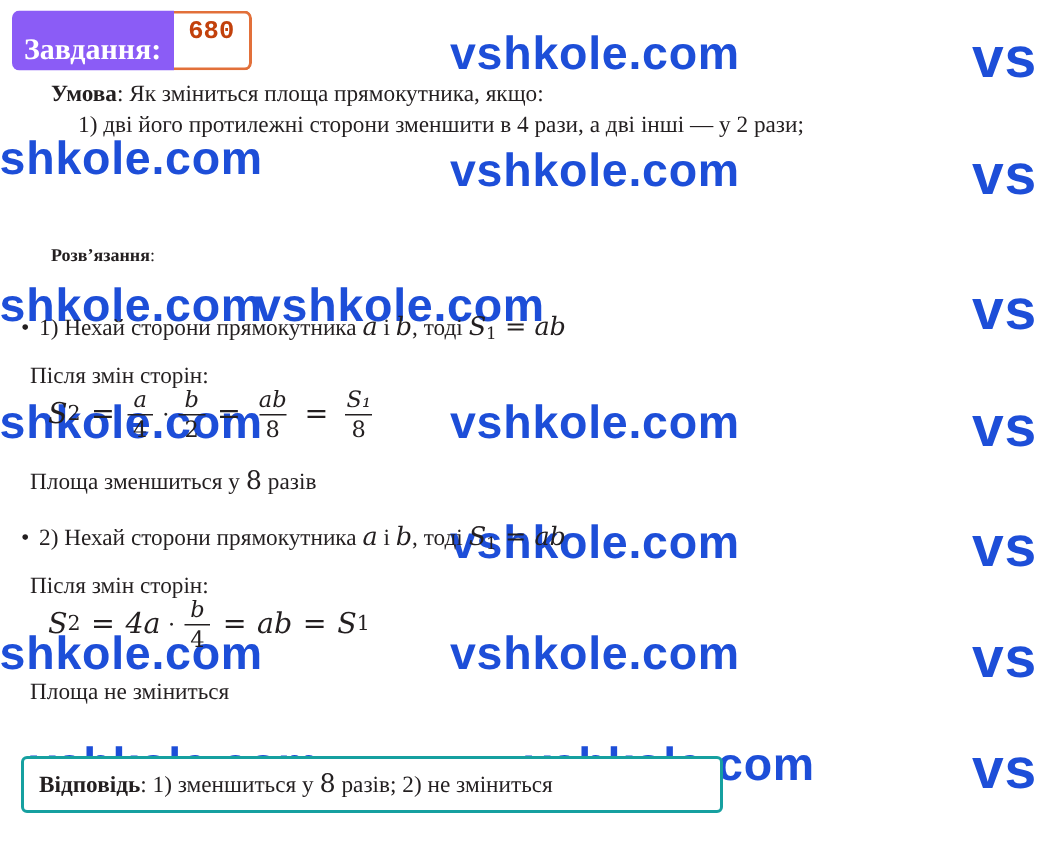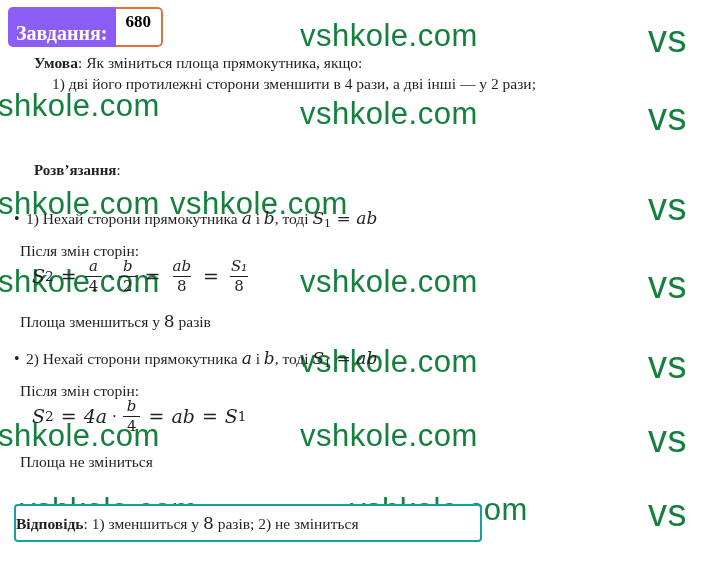--- a/index.html
+++ b/index.html
@@ -18,23 +18,23 @@
 
   
   #watermarks {
     position: absolute;
     inset: 0;
     pointer-events: none;
     z-index: 0;
   }
   .wm {
     position: absolute;
-    color: #15803d;
+    color: #1d4ed8;
     font-family: "Liberation Sans", sans-serif;
-    font-weight: 400;
+    font-weight: 700;
     white-space: nowrap;
     letter-spacing: 0.5px;
   }
   .wm-long { font-size: 31px; }
   .wm-short { font-size: 38px; }
 
   
   #content {
     position: relative;
     z-index: 2;
@@ -56,22 +56,22 @@
     background: #8b5cf6;
     color: #ffffff;
     font-family: "Liberation Serif", serif;
     font-weight: 700;
     font-size: 20px;
     padding: 17px 8px 4px 8px;
     line-height: 19px;
   }
   .task-badge .tb-num {
     background: #ffffff;
-    color: #000000;
-    font-family: Liberation Serif, serif;
+    color: #c2410c;
+    font-family: Liberation Mono, monospace;
     font-weight: 700;
     font-size: 17px;
     padding: 3px 10px 4px 10px;
     line-height: 19px;
     border: 2px solid #e2703a;
     border-left: none;
     border-radius: 0 5px 5px 0;
     box-sizing: border-box;
   }
 
@@ -90,21 +90,21 @@
     width: 676px;
   }
   #umova .row { white-space: nowrap; }
   #umova .indent { padding-left: 18px; }
   #umova .wrap2 { white-space: normal; }
 
   
   #rozv-head {
     left: 14px;
     top: 160px;
-    font-size: 15px;
+    font-size: 12px;
     font-weight: 700;
   }
   #rozv-head .colon { font-weight: 400; }
 
   
   .bullet-row {
     position: absolute;
     left: 14px;
     display: flex;
     align-items: baseline;
@@ -164,20 +164,21 @@
     left: 14px;
     top: 504px;
     width: 468px;
     height: 38px;
     border: 2px solid #16a0a0;
     border-radius: 4px;
     background: #ffffff;
     box-sizing: border-box;
     display: flex;
     align-items: center;
+    padding-left: 10px;
   }
   #answer-box .ans-text {
     font-size: 15.5px;
     white-space: nowrap;
   }
   #answer-box .ans-text .big { font-family: "DejaVu Serif", serif; font-size: 17px; }
 </style>
 </head>
 <body>
 

